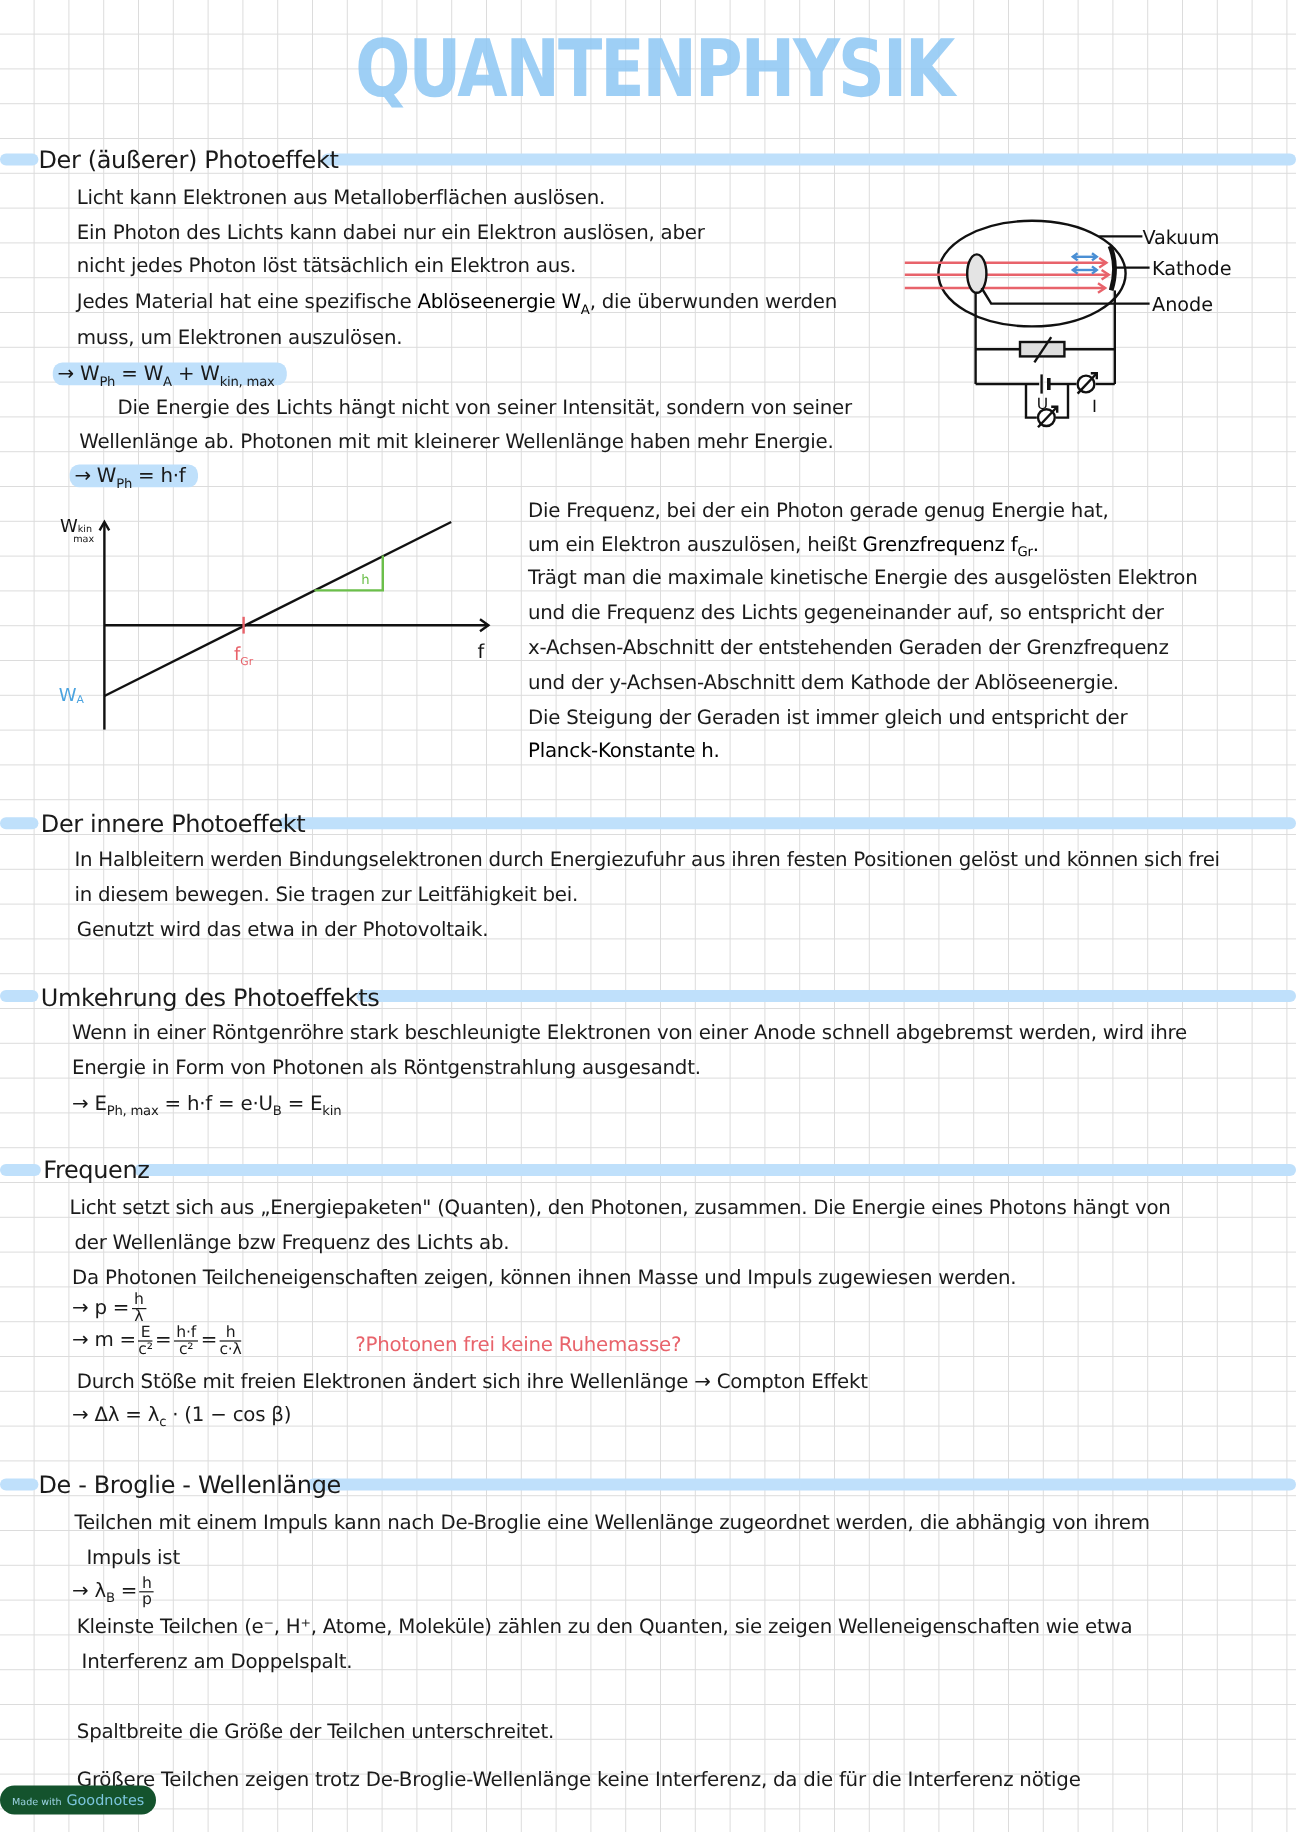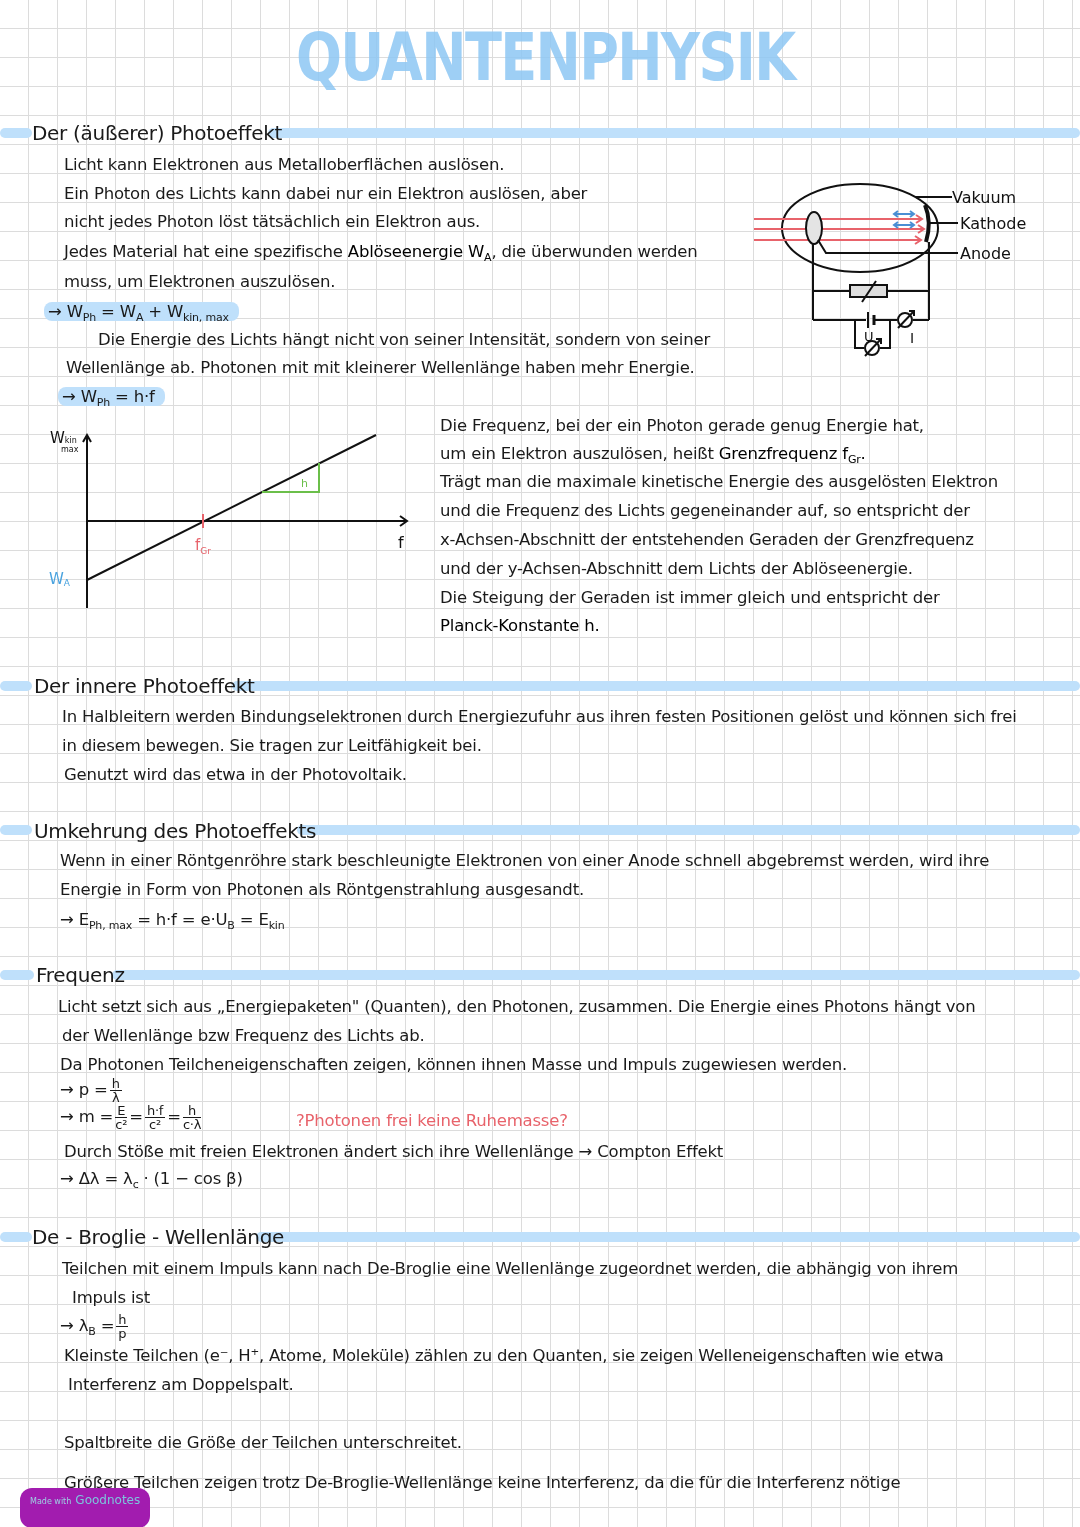--- a/index.html
+++ b/index.html
@@ -32,22 +32,22 @@
     letter-spacing:-0.2px;
   }
   .blue { color:#000000; }
   .red { color:#e8636b; }
   .hl { background:#bfe0fb; border-radius:8px; padding:0 10px 0 4px; }
   sub { font-size:11px; }
   .frac { display:inline-block; vertical-align:middle; text-align:center; font-size:13px; line-height:13px; margin:0 2px; }
   .frac span { display:block; }
   .frac .num { border-bottom:1px solid #1a1a1a; padding:0 2px; }
   .badge {
-    position:absolute; left:20px; top:1488px; width:130px; height:40px;
-    background:#a21caf; border-radius:12px; font-size:12px; line-height:24px;
+    position:absolute; left:0; top:1488px; width:130px; height:24px;
+    background:#14532d; border-radius:12px; font-size:12px; line-height:24px;
     color:#7cc6dd; padding-left:10px; box-sizing:border-box; white-space:nowrap;
   }
   .badge .small { font-size:8px; color:#9dd3e4; margin-right:4px; }
   svg text { font-family:"DejaVu Sans", sans-serif; }
 </style>
 </head>
 <body>
 
 <div class="title">QUANTENPHYSIK</div>
 
@@ -149,21 +149,21 @@
   <text x="61" y="452" font-size="8" fill="#111">max</text>
   <text x="398" y="548" font-size="16" fill="#111">f</text>
   <text x="49" y="584" font-size="15" fill="#4aa3df"><tspan>W</tspan><tspan font-size="9" dy="2">A</tspan></text>
 </svg>
 
 <div class="line" style="left:440px;top:415px;">Die Frequenz, bei der ein Photon gerade genug Energie hat,</div>
 <div class="line" style="left:440px;top:443px;"><span>um ein Elektron auszulösen, heißt </span><span class="blue"><span>Grenzfrequenz f</span><sub>Gr</sub></span><span class="blue">.</span></div>
 <div class="line" style="left:440px;top:471px;">Trägt man die maximale kinetische Energie des ausgelösten Elektron</div>
 <div class="line" style="left:440px;top:500px;">und die Frequenz des Lichts gegeneinander auf, so entspricht der</div>
 <div class="line" style="left:440px;top:529px;">x-Achsen-Abschnitt der entstehenden Geraden der Grenzfrequenz</div>
-<div class="line" style="left:440px;top:558px;">und der y-Achsen-Abschnitt dem Lichts der Ablöseenergie.</div>
+<div class="line" style="left:440px;top:558px;">und der y-Achsen-Abschnitt dem Kathode der Ablöseenergie.</div>
 <div class="line" style="left:440px;top:587px;">Die Steigung der Geraden ist immer gleich und entspricht der</div>
 <div class="line blue" style="left:440px;top:615px;">Planck-Konstante h.</div>
 
 <div class="hbar" style="left:0;top:681px;width:32px;"></div>
 <div class="hbar" style="left:232px;top:681px;width:848px;"></div>
 <div class="heading" style="left:34px;top:674px;">Der innere Photoeffekt</div>
 <div class="line" style="left:62px;top:706px;">In Halbleitern werden Bindungselektronen durch Energiezufuhr aus ihren festen Positionen gelöst und können sich frei</div>
 <div class="line" style="left:62px;top:735px;">in diesem bewegen. Sie tragen zur Leitfähigkeit bei.</div>
 <div class="line" style="left:64px;top:764px;">Genutzt wird das etwa in der Photovoltaik.</div>
 

